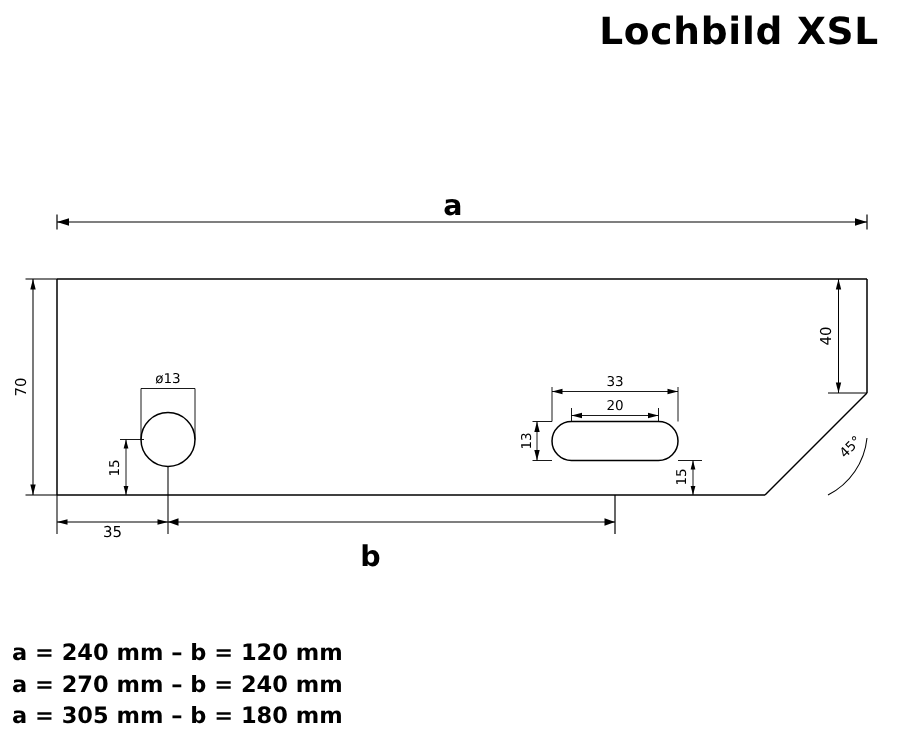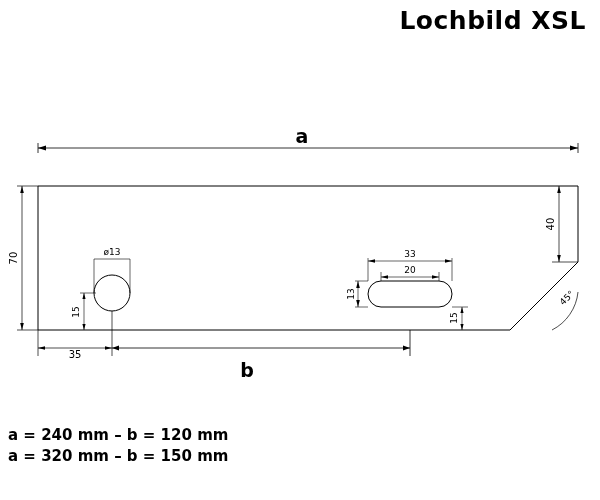--- a/index.html
+++ b/index.html
@@ -176,16 +176,17 @@
       <path d="M112,348 L119,345.5 L119,350.5 Z" fill="#000" stroke="none"></path>
       <path d="M410,348 L403,345.5 L403,350.5 Z" fill="#000" stroke="none"></path>
       <line x1="410" y1="330" x2="410" y2="356"></line>
     </g>
     <text x="247" y="377" font-size="19" font-weight="bold" text-anchor="middle">b</text>
 
   </svg>
 
   <div id="legend">
     <div>a = 240 mm – b = 120 mm</div>
-    <div>a = 320 mm – b = 150 mm</div>
+    <div>a = 270 mm – b = 240 mm</div>
+    <div>a = 305 mm – b = 180 mm</div>
   </div>
 
 </div>
 
 </body></html>

